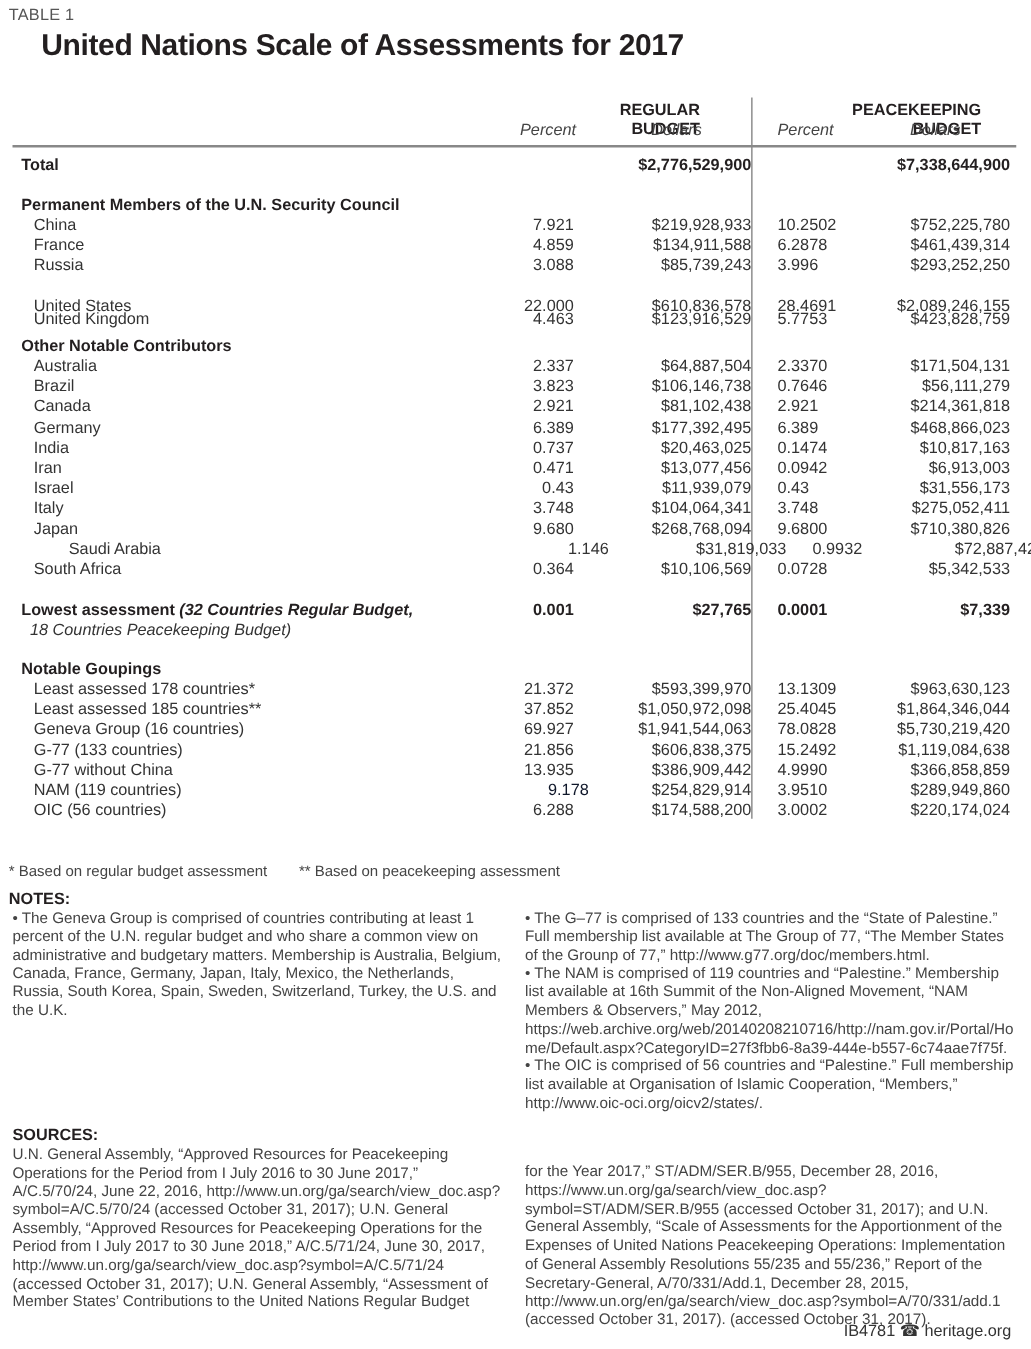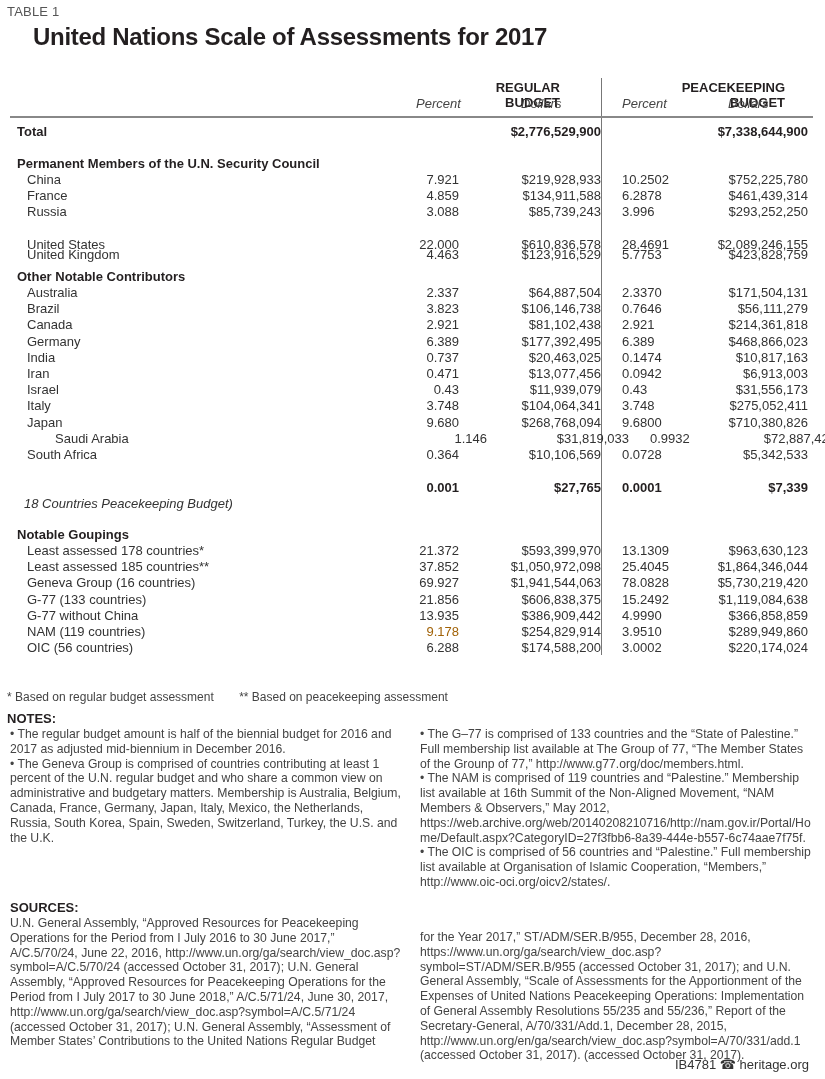--- a/index.html
+++ b/index.html
@@ -203,52 +203,52 @@
     </div>
     <div class="row" style="top: 607.8px;">
       <span class="c-label">G-77 without China</span>
       <span class="c-rp-right" style="right: 366px; color: rgb(51, 51, 51);">13.935</span>
       <span class="c-rd">$386,909,442</span>
       <span class="c-pp">4.9990</span>
       <span class="c-pd">$366,858,859</span>
     </div>
     <div class="row" style="top: 624px;">
       <span class="c-label">NAM (119 countries)</span>
-      <span class="c-rp-right" style="right: 366px; color: #a16207;">9.178</span>
+      <span class="c-rp-right" style="right: 354px; color: #0f172a;">9.178</span>
       <span class="c-rd">$254,829,914</span>
       <span class="c-pp">3.9510</span>
       <span class="c-pd">$289,949,860</span>
     </div>
     <div class="row" style="top: 640.2px;">
       <span class="c-label">OIC (56 countries)</span>
       <span class="c-rp-right" style="right: 366px; color: rgb(51, 51, 51);">6.288</span>
       <span class="c-rd">$174,588,200</span>
       <span class="c-pp">3.0002</span>
       <span class="c-pd">$220,174,024</span>
     </div>
   </div>
 
 <div class="row bold" style="top:480px;">
+  <span style="left:17px;"><span style="position:static">Lowest assessment</span> <span class="italic-note" style="position:static">(32 Countries Regular Budget,</span></span>
   <span class="c-rp-right" style="right:366px;">0.001</span>
   <span class="c-rd">$27,765</span>
   <span class="c-pp">0.0001</span>
   <span class="c-pd">$7,339</span>
 </div>
 <div class="row" style="top:496px;">
   <span class="italic-note" style="left:24px;">18 Countries Peacekeeping Budget)</span>
 </div>
 
 <div class="footnote">
   <span>* Based on regular budget assessment</span>
   <span>** Based on peacekeeping assessment</span>
 </div>
 
 <div class="notes-h">NOTES:</div>
 <div class="col-text" style="left:10px;top:727px;width:392px;">
-  <p>• The regular budget amount is half of the biennial budget for 2016 and 2017 as adjusted mid-biennium in December 2016.</p>
   <p>• The Geneva Group is comprised of countries contributing at least 1 percent of the U.N. regular budget and who share a common view on administrative and budgetary matters. Membership is Australia, Belgium, Canada, France, Germany, Japan, Italy, Mexico, the Netherlands, Russia, South Korea, Spain, Sweden, Switzerland, Turkey, the U.S. and the U.K.</p>
 </div>
 <div class="col-text" style="left:420px;top:727px;width:395px;word-break:break-word;">
   <p>• The G–77 is comprised of 133 countries and the “State of Palestine.” Full membership list available at The Group of 77, “The Member States of the Grounp of 77,” http://www.g77.org/doc/members.html.</p>
   <p>• The NAM is comprised of 119 countries and “Palestine.” Membership list available at 16th Summit of the Non-Aligned Movement, “NAM Members &amp; Observers,” May 2012, https://web.archive.org/web/20140208210716/http://nam.gov.ir/Portal/Home/Default.aspx?CategoryID=27f3fbb6-8a39-444e-b557-6c74aae7f75f.</p>
   <p>• The OIC is comprised of 56 countries and “Palestine.” Full membership list available at Organisation of Islamic Cooperation, “Members,” http://www.oic-oci.org/oicv2/states/.</p>
 </div>
 
 <div class="src-h">SOURCES:</div>
 <div class="col-text" style="left:10px;top:916px;width:392px;word-break:break-word;">

